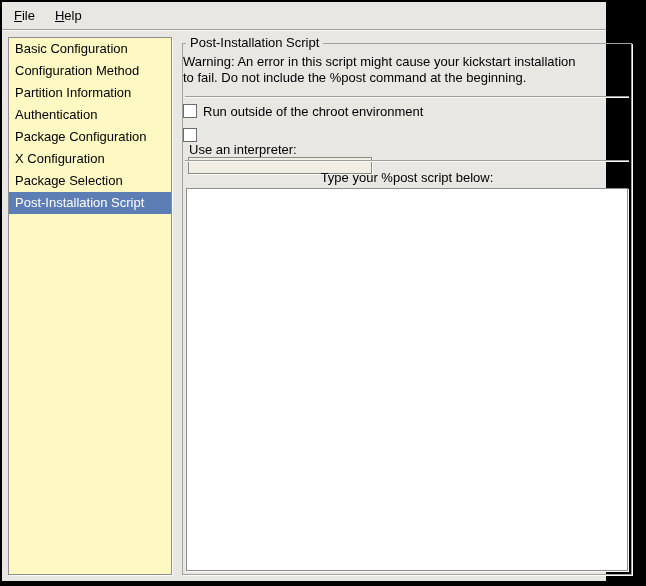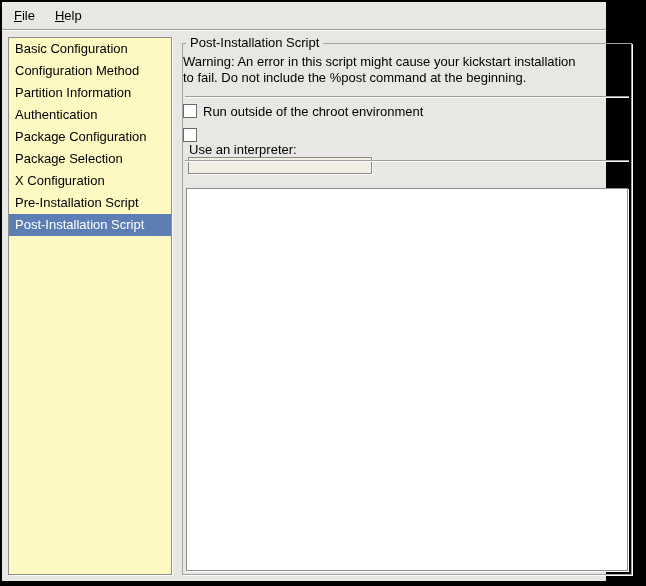--- a/index.html
+++ b/index.html
@@ -105,23 +105,22 @@
     <div class="menu-item"><u>F</u><span>ile</span></div>
     <div class="menu-item"><u>H</u><span>elp</span></div>
   </div>
 
   <div class="sidebar">
     <div class="side-row">Basic Configuration</div>
     <div class="side-row">Configuration Method</div>
     <div class="side-row">Partition Information</div>
     <div class="side-row">Authentication</div>
     <div class="side-row">Package Configuration</div>
+    <div class="side-row">X Configuration</div>
     <div class="side-row">Package Selection</div>
-    <div class="side-row">X Configuration</div>
-    <div class="side-row">Pre-Installation Script</div>
     <div class="side-row selected">Post-Installation Script</div>
   </div>
 
   <div class="frame">
     <span class="frame-title">Post-Installation Script</span>
 
     <div class="warning">
       <div>Warning: An error in this script might cause your kickstart installation</div>
       <div>to fail. Do not include the %post command at the beginning.</div>
     </div>
@@ -134,17 +133,18 @@
     </div>
 
     <div class="check-row row-interpreter">
       <div class="checkbox"></div>
       <span class="check-label">Use an interpreter:</span>
       <input class="entry" type="text" value="" style="">
     </div>
 
     <div class="sep sep2"></div>
 
+    <div class="script-prompt">Type your %post script below:</div>
 
     <textarea class="script-area" style=""></textarea>
   </div>
 
 </div>
 
 </body></html>

